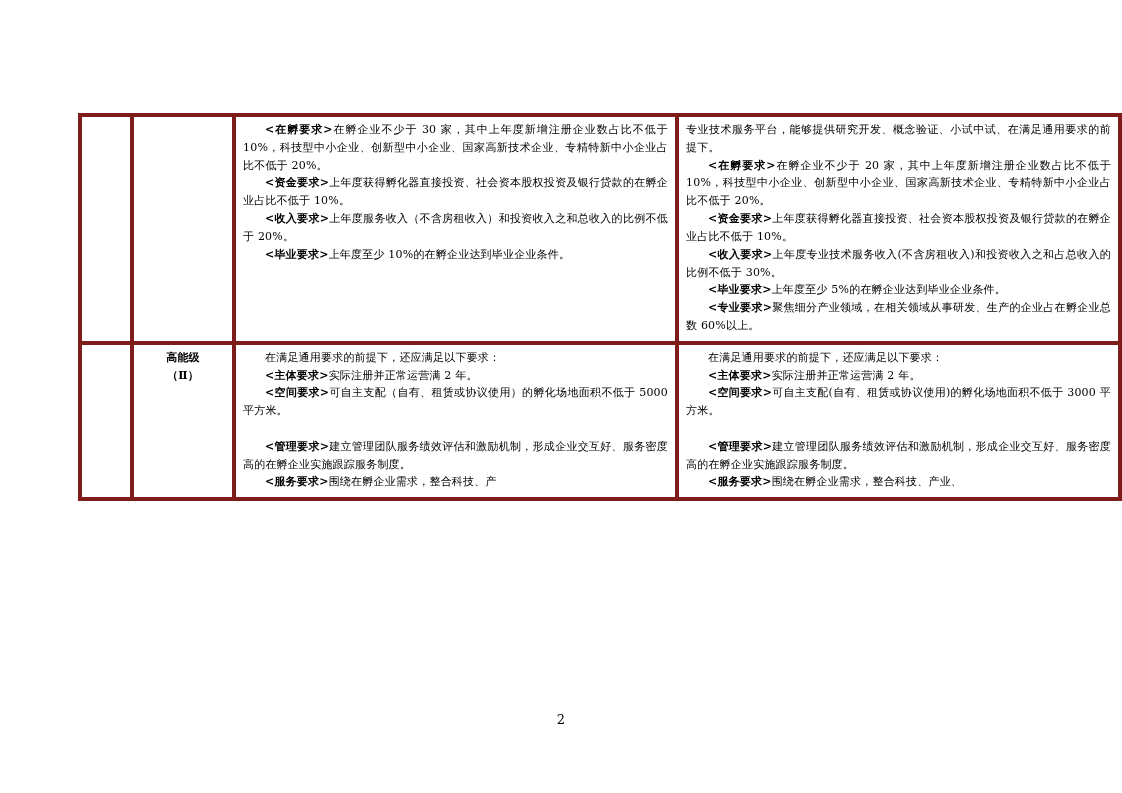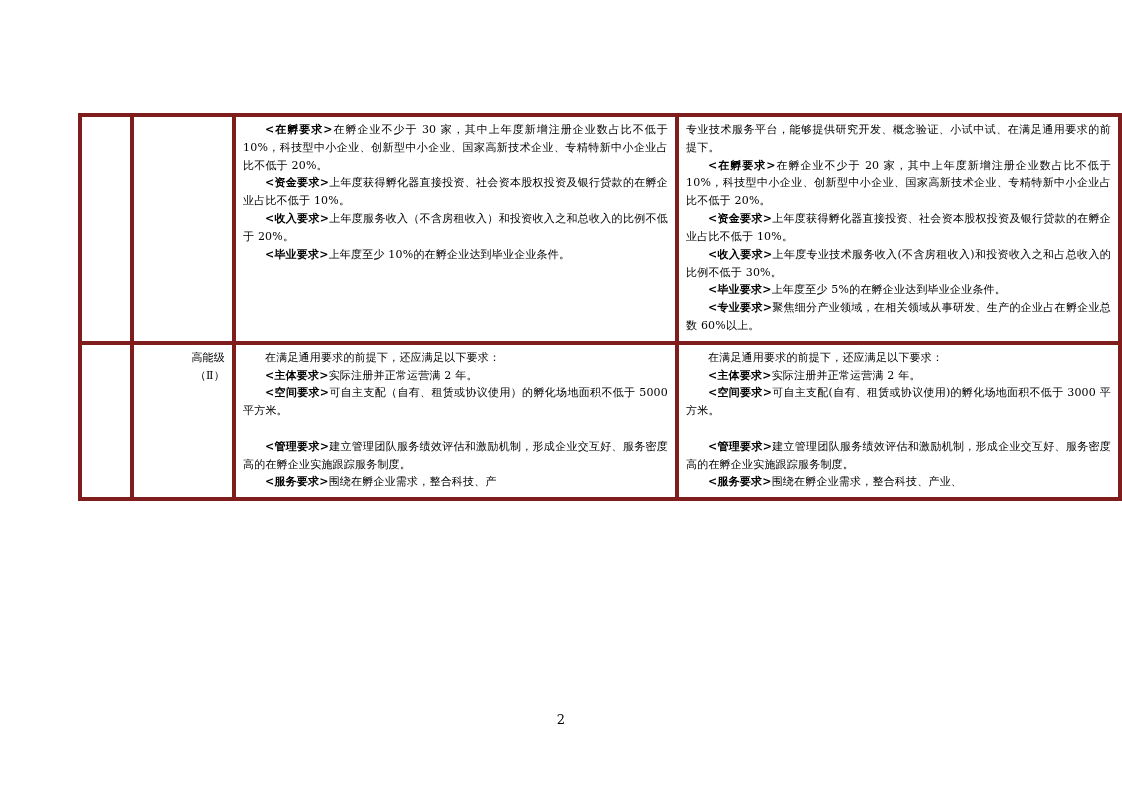--- a/index.html
+++ b/index.html
@@ -36,23 +36,23 @@
     font-size: 11px;
     line-height: 1.62;
     letter-spacing: 0.2px;
   }
   td.col-cat {
     width: 34px;
     padding: 0;
   }
   td.col-level {
     width: 84px;
-    text-align: right;
+    text-align: center;
     vertical-align: middle;
-    font-weight: normal;
+    font-weight: bold;
   }
   td.col-body {
     width: 425px;
   }
   .lvl-line { display: block; white-space: nowrap; }
   p.para {
     margin: 0;
     text-indent: 2em;
     text-align: justify;
     text-justify: inter-ideograph;

